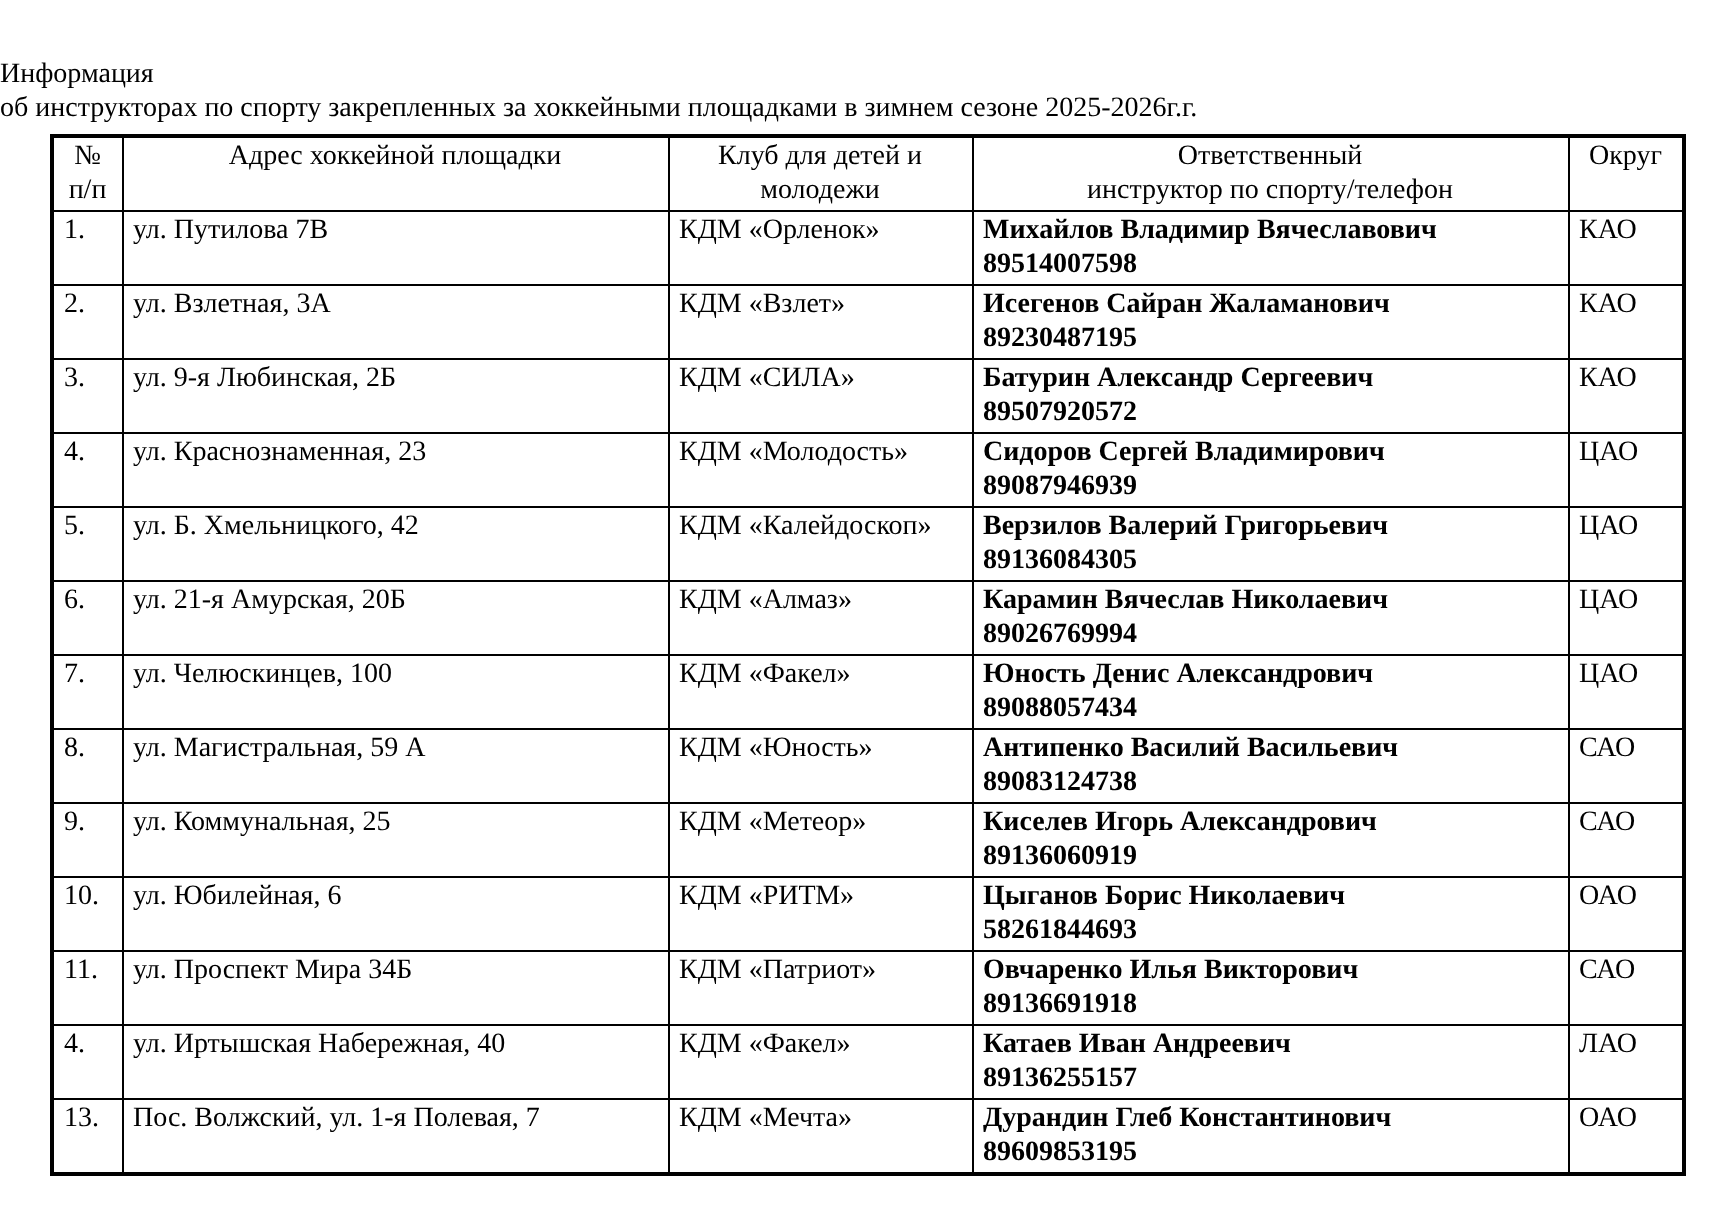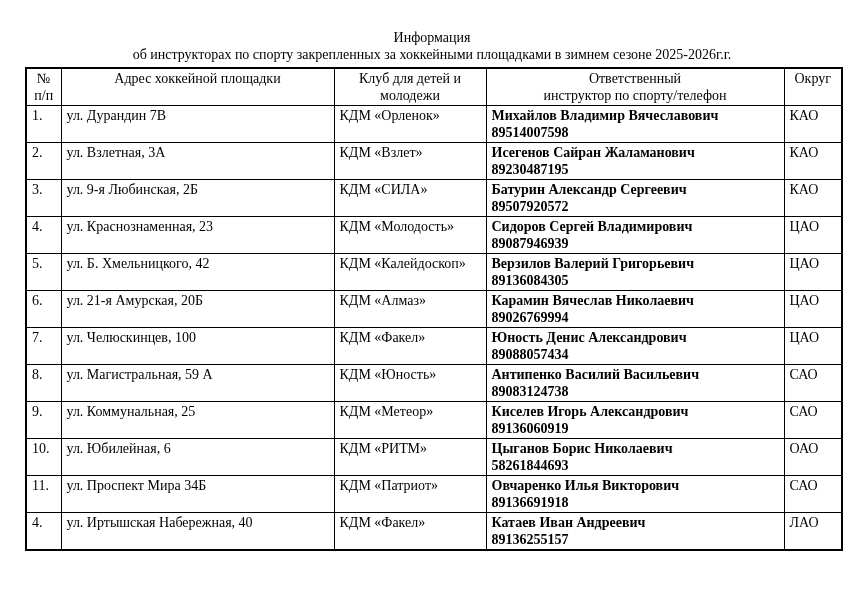--- a/index.html
+++ b/index.html
@@ -6,21 +6,20 @@
   html, body {
     margin: 0; padding: 0;
     width: 864px; height: 604px;
     background: #ffffff;
     color: #000000;
     font-family: "Liberation Serif", serif;
     overflow: hidden;
   }
   .page { padding-top: 29px; }
   .doc-title {
-    text-align: center;
     font-size: 14px;
     line-height: 17px;
   }
   table.instructors {
     border-collapse: collapse;
     table-layout: fixed;
     width: 816px;
     margin: 4px 0 0 25px;
     border: 2px solid #000;
   }
@@ -75,21 +74,21 @@
         <th>Клуб  для детей и
 молодежи</th>
         <th>Ответственный
 инструктор по спорту/телефон</th>
         <th>Округ</th>
       </tr>
     </thead>
     <tbody id="table-body">
   <tr>
     <td class="c-num">1.</td>
-    <td class="c-addr">ул. Дурандин 7В</td>
+    <td class="c-addr">ул. Путилова 7В</td>
     <td class="c-club">КДМ «Орленок»</td>
     <td class="c-resp">
       <div class="name">Михайлов Владимир Вячеславович</div>
       <div class="phone">89514007598</div>
     </td>
     <td class="c-okrug">КАО</td>
   </tr>
 
   <tr>
     <td class="c-num">2.</td>
@@ -205,15 +204,25 @@
     <td class="c-num">4.</td>
     <td class="c-addr">ул. Иртышская Набережная, 40</td>
     <td class="c-club">КДМ «Факел»</td>
     <td class="c-resp">
       <div class="name">Катаев Иван Андреевич</div>
       <div class="phone">89136255157</div>
     </td>
     <td class="c-okrug">ЛАО</td>
   </tr>
 
+  <tr>
+    <td class="c-num">13.</td>
+    <td class="c-addr">Пос. Волжский, ул. 1-я Полевая, 7</td>
+    <td class="c-club">КДМ «Мечта»</td>
+    <td class="c-resp">
+      <div class="name">Дурандин Глеб Константинович</div>
+      <div class="phone">89609853195</div>
+    </td>
+    <td class="c-okrug">ОАО</td>
+  </tr>
 </tbody>
   </table>
 </div>
 
 </body></html>

